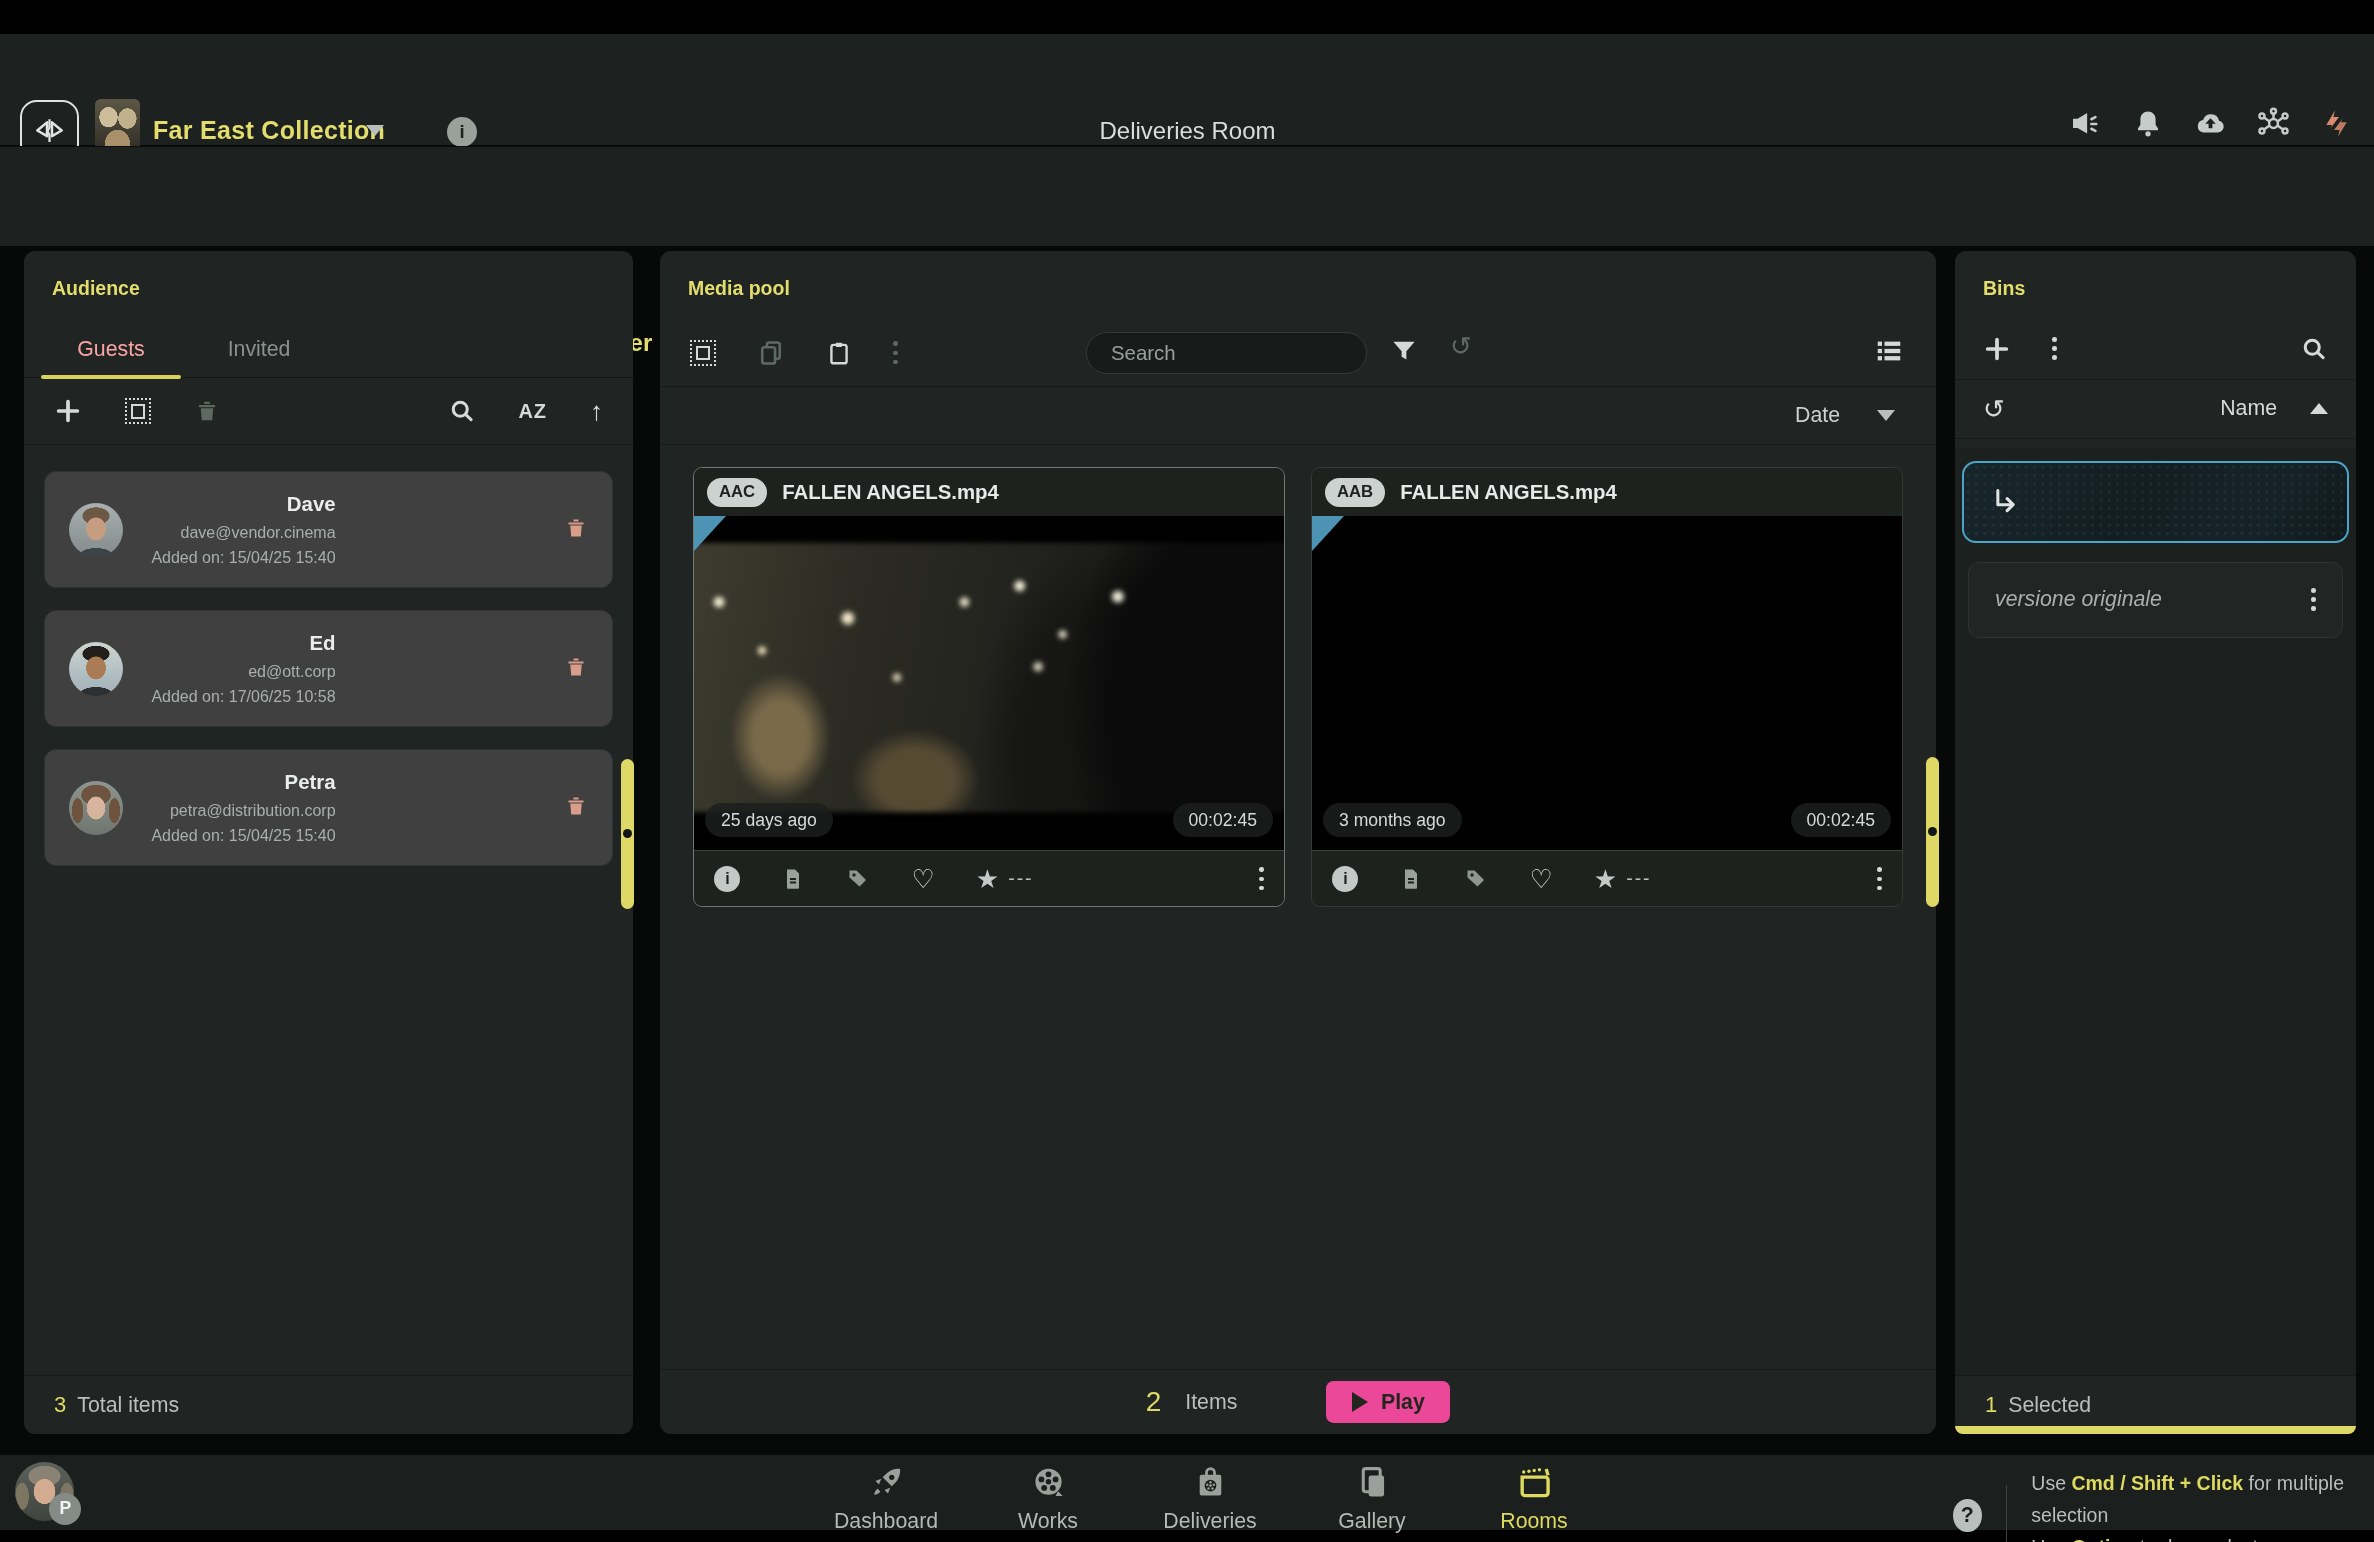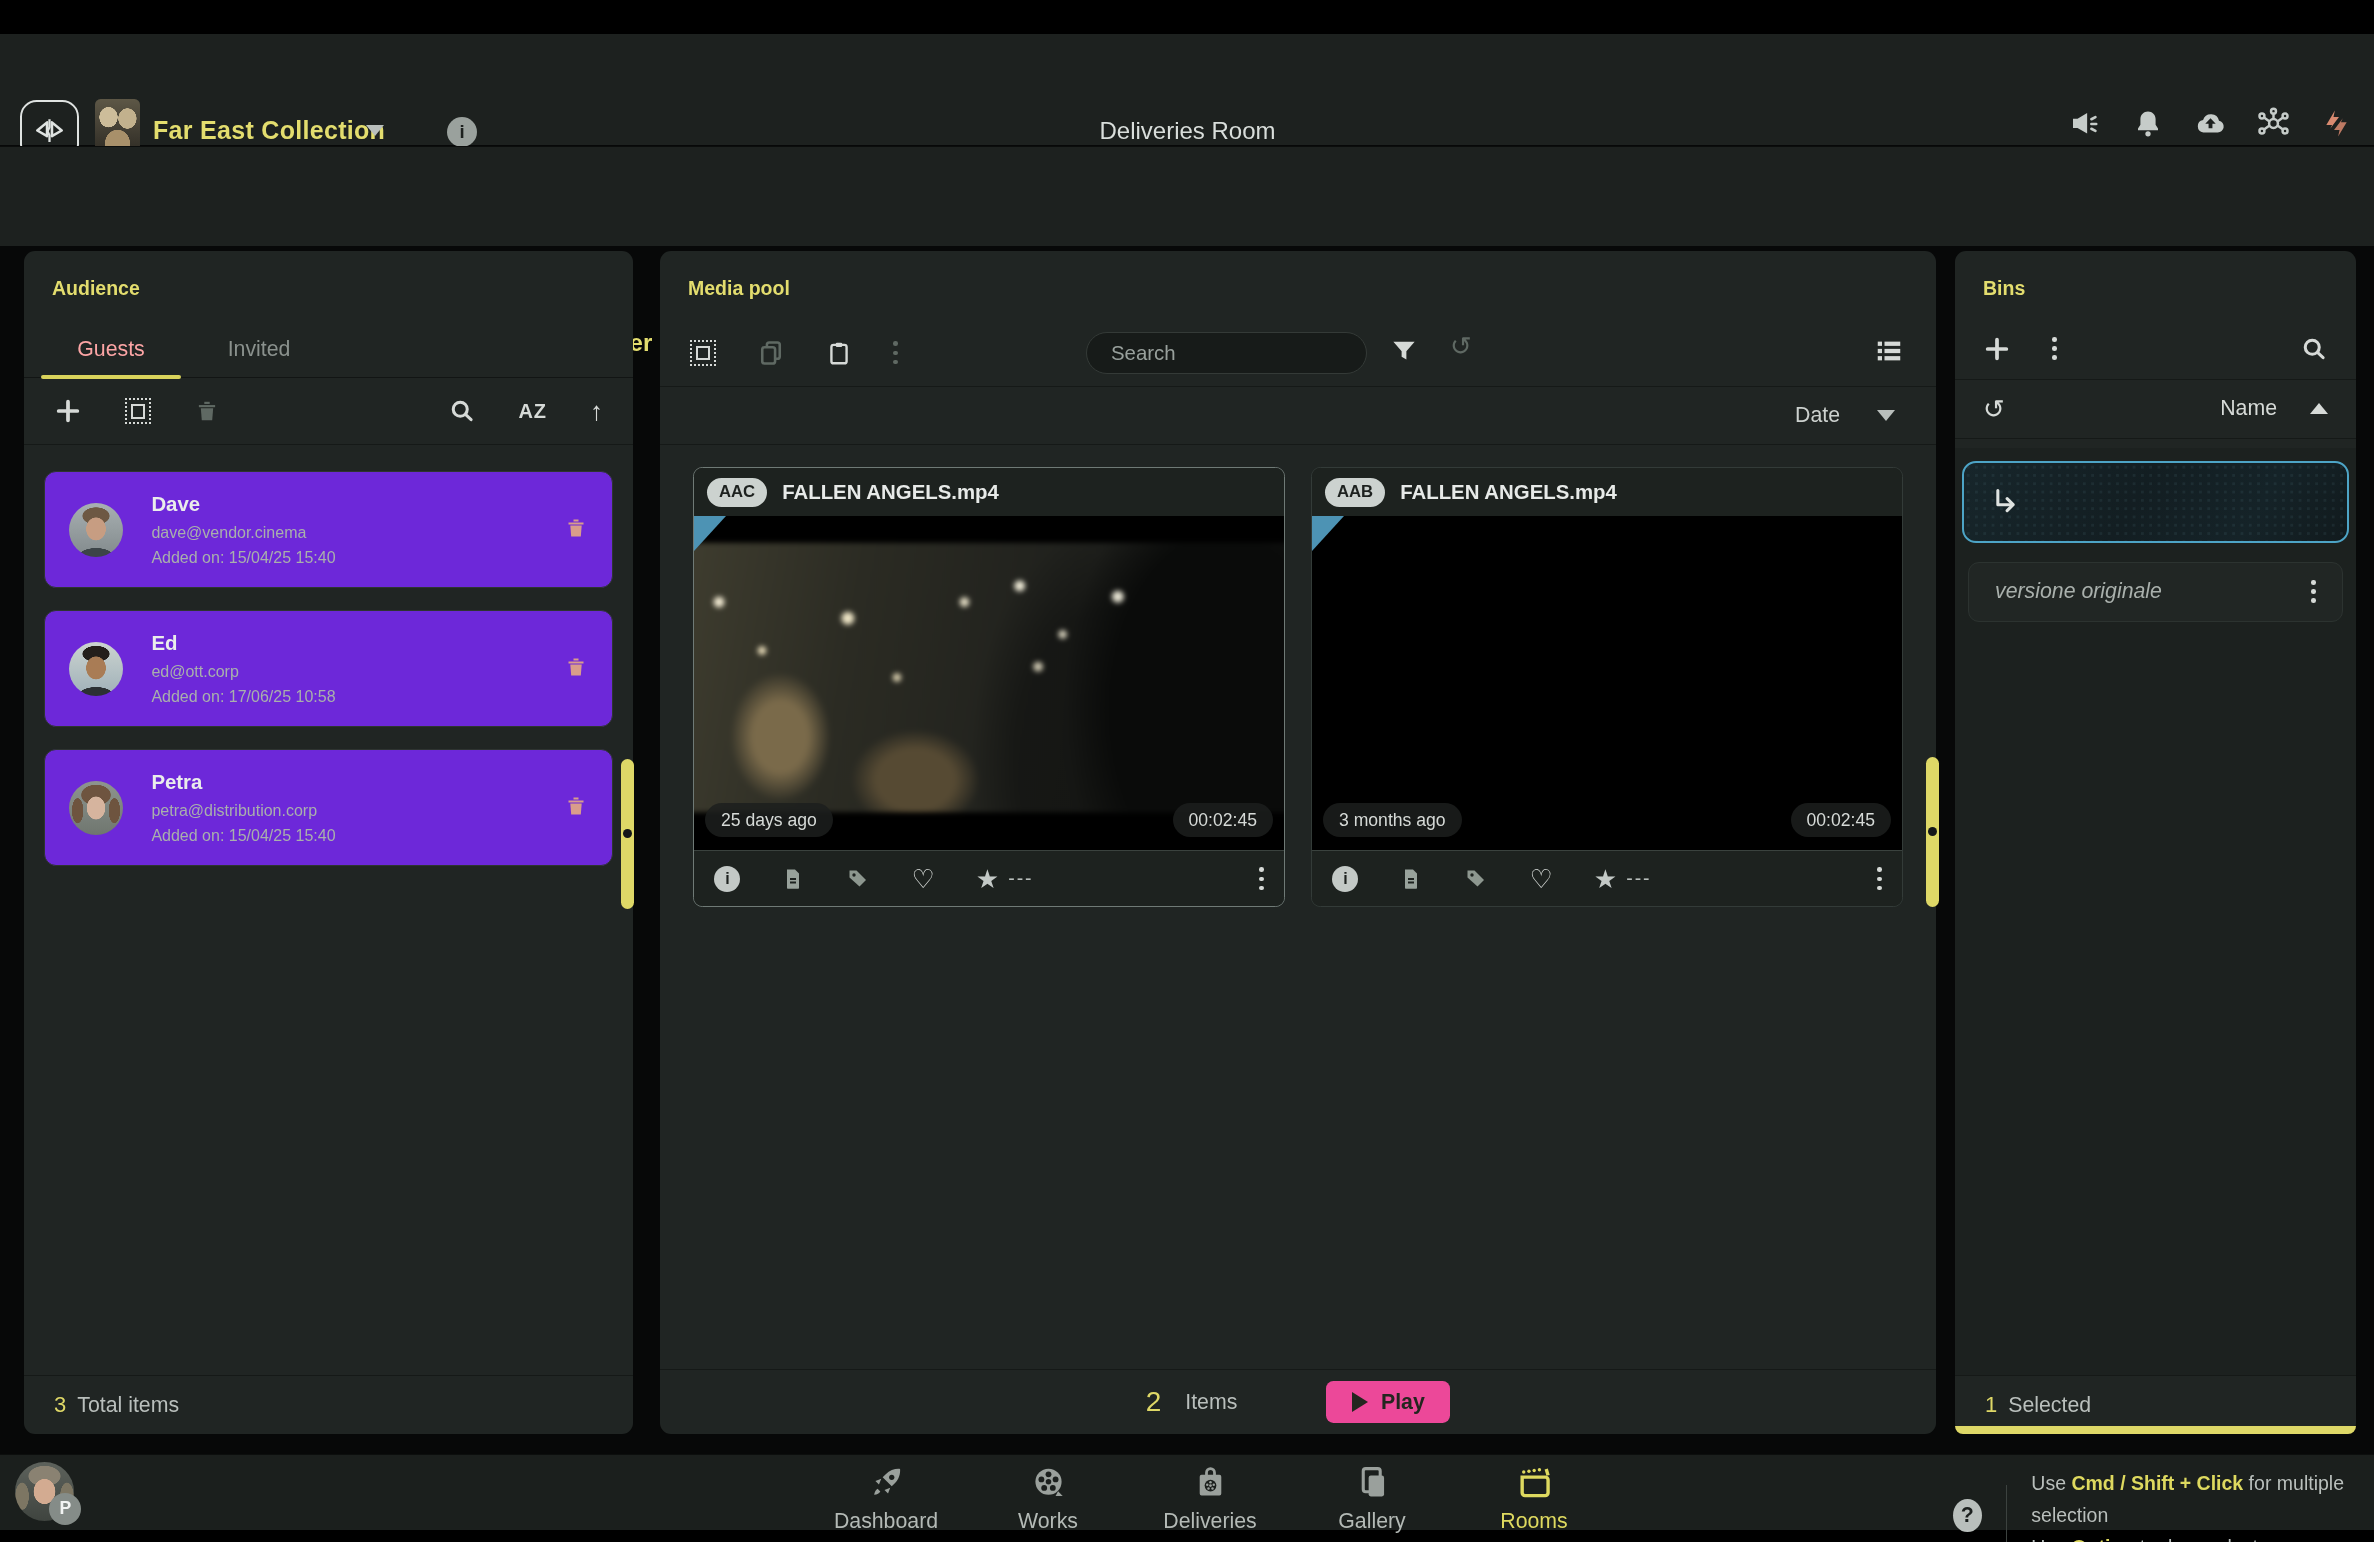--- a/index.html
+++ b/index.html
@@ -47,21 +47,21 @@
   .glyph { font-size:26px; line-height:1; }
 
   
   .aud-tabs { margin-top:20.4px; height:58px; display:flex; align-items:flex-end; padding:0 13px; position:relative; border-bottom:1.9px solid #121514; }
   .tab { width:148px; text-align:center; font-size:21.3px; padding-bottom:15px; color:#8a918d; position:relative; }
   .tab.active { color:#fca5a5; font-weight:400; }
   .tab-underline { position:absolute; left:3.7px; right:3.7px; bottom:-1.9px; height:4.6px; background:#d9d35b; border-radius:2.8px; }
   .aud-toolbar { height:67px; display:flex; align-items:center; padding:0 30px; gap:43px; border-bottom:1.9px solid #151917; }
   .spacer { flex:1; }
   .guest-list { padding:26px 20.4px; display:flex; flex-direction:column; gap:22px; }
-  .guest-card { height:117px; background:#6d28d9; border:1.9px solid #2e3431; border-radius:12px; display:flex; align-items:center; padding:0 24px; }
+  .guest-card { height:117px; background:#404040; border:1.9px solid #2e3431; border-radius:12px; display:flex; align-items:center; padding:0 24px;text-align:right; }
   .avatar { width:54px; height:54px; border-radius:50%; flex:none; }
   .avatar-dave { background:
       radial-gradient(16px 18.6px at 50% 48%, #c79d82 0 60%, transparent 63%),
       radial-gradient(22px 14px at 50% 24%, #6d5843 0 60%, transparent 63%),
       radial-gradient(26px 11px at 50% 96%, #3c4448 0 60%, transparent 63%),
       linear-gradient(180deg,#a8b0b2 0%,#828a8c 100%); }
   .avatar-ed { background:
       radial-gradient(16px 18.6px at 50% 48%, #a97c55 0 60%, transparent 63%),
       radial-gradient(22px 13px at 50% 22%, #241f1b 0 60%, transparent 63%),
       radial-gradient(26px 11px at 50% 96%, #2c3033 0 60%, transparent 63%),
@@ -129,21 +129,21 @@
   .bins-toolbar { margin-top:18.6px; height:61px; display:flex; align-items:center; padding:0 28px; gap:41px; border-bottom:1.9px solid #151917; }
   .bins-sort { height:59px; display:flex; align-items:center; padding:0 28px; border-bottom:1.9px solid #151917; color:#d6dad7; }
   .sort-label { margin-left:auto; font-size:21.3px; margin-right:33px; }
   .caret-up { width:0; height:0; border-left:9.3px solid transparent; border-right:9.3px solid transparent; border-bottom:11px solid #d6dad7; }
   .bins-list { position:absolute; left:0; right:0; top:197px; bottom:59px; background:#1c211f; padding:13px 7.4px; }
   .bin-selected { height:82px; border:2.8px solid #4da4c6; border-radius:14px; display:flex; align-items:center; padding:0 24px; color:#dfe3e1;
     background:
       radial-gradient(rgba(110,160,172,.10) 1.4px, transparent 1.5px),
       linear-gradient(120deg,#17262b 0%,#131e22 45%,#152328 75%,#111a1d 100%);
     background-size:8.3px 8.3px, 100% 100%; }
-  .bin-item { margin:18.6px 5.6px 0 5.6px; height:60px; background:#212624; border:1.9px solid #2c3330; border-radius:11px; display:flex; align-items:center; padding:0 26px; }
+  .bin-item { margin:18.6px 5.6px 0 5.6px; height:76px; background:#212624; border:1.9px solid #2c3330; border-radius:11px; display:flex; align-items:center; padding:0 26px; }
   .bin-label { font-size:21.3px; font-style:italic; color:#a9b0ac; }
   .bins-bottom-bar { position:absolute; left:0; right:0; bottom:0; height:8.3px; background:#ded867; border-radius:0 0 11px 11px; }
 
   
   .drag-handle { position:absolute; width:13px; height:150px; background:#ded867; border-radius:6.5px; z-index:5; }
   .drag-handle::after { content:""; position:absolute; left:1.9px; top:70px; width:9.3px; height:9.3px; border-radius:50%; background:#14171a; }
   .handle-left { left:621px; top:759px; }
   .handle-right { left:1926px; top:757px; }
 
   

